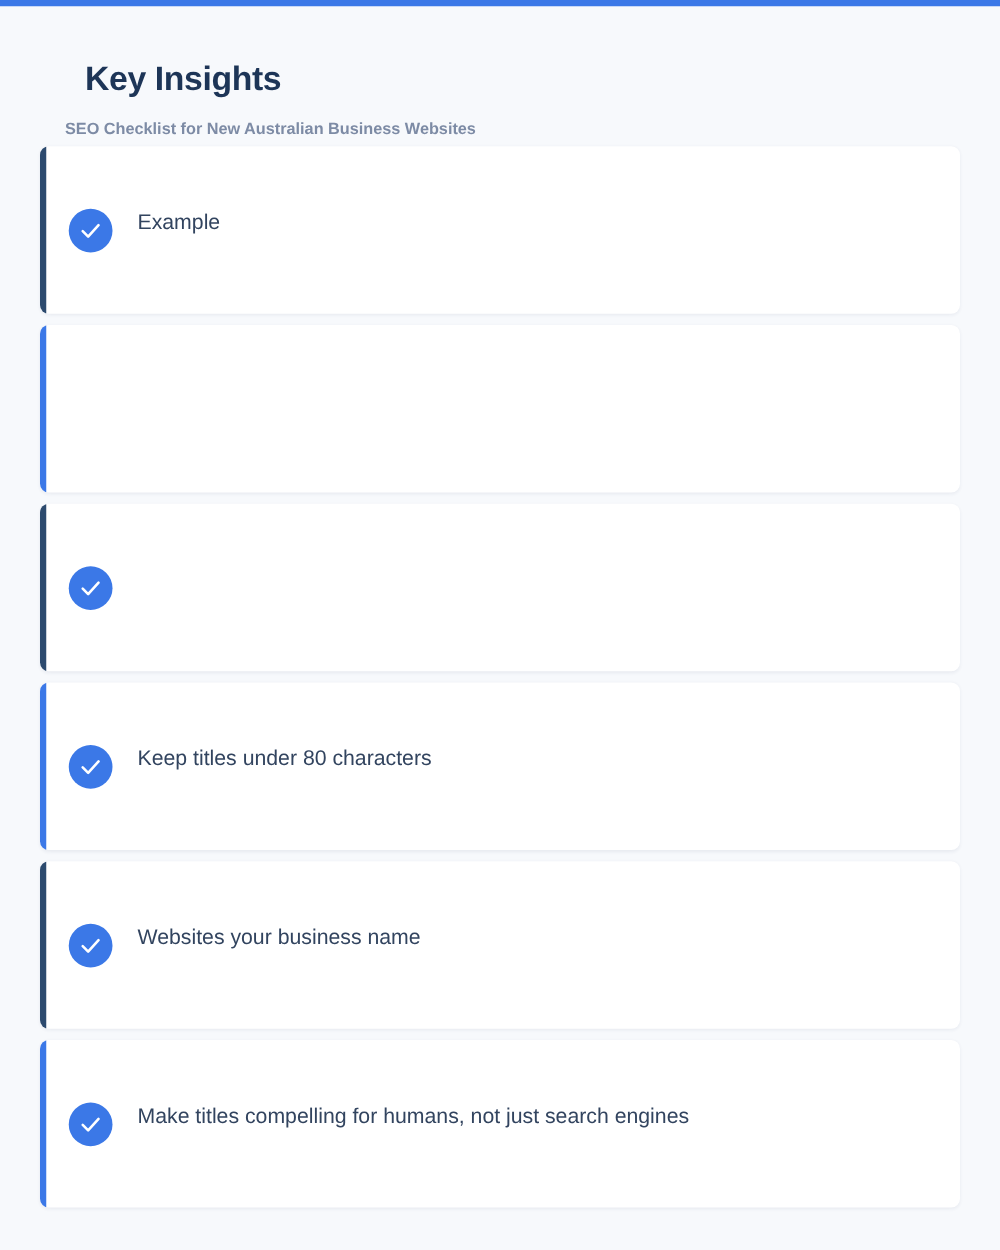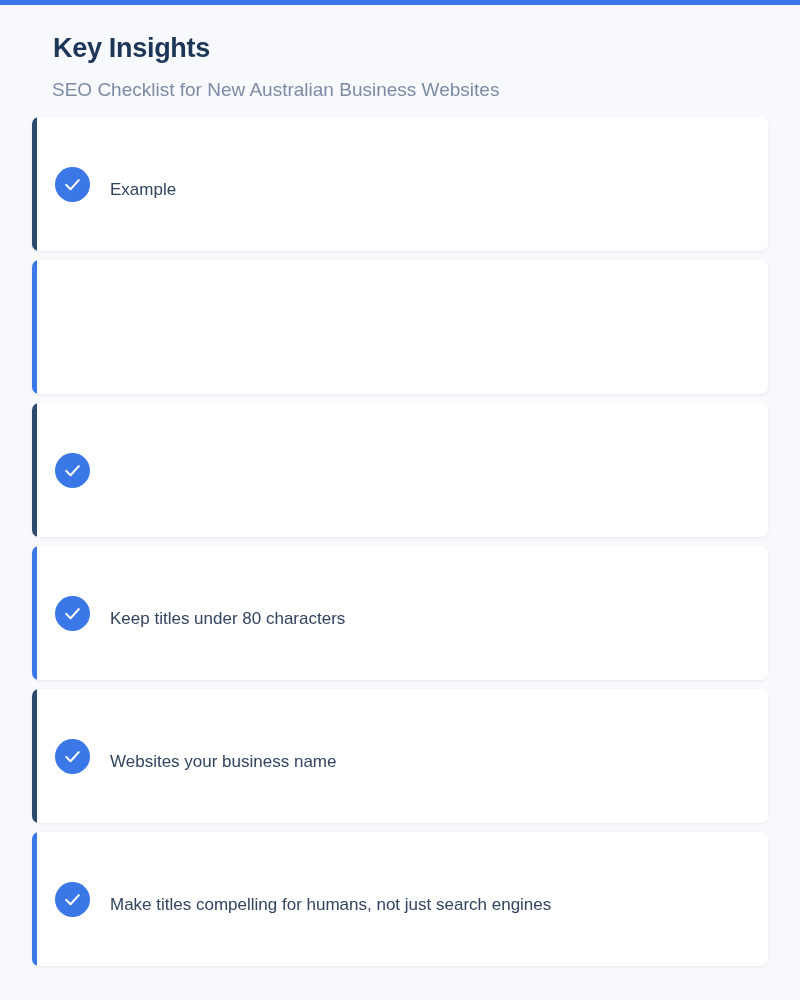--- a/index.html
+++ b/index.html
@@ -30,32 +30,32 @@
   }
   .header {
     position: absolute;
     top: 5px;
     left: 0;
     width: 800px;
     padding: 27px 0 0 52px;
     box-sizing: border-box;
   }
   .page-title {
-    margin: 1px;
+    margin: 16px;
     font-size: 27px;
     font-weight: bold;
     color: #1d3557;
     letter-spacing: -0.3px;
     line-height: 1.15;
   }
   .page-subtitle {
     margin: 15px 0 0 0;
-    font-size: 19px;
+    font-size: 13px;
     color: #7d8ba5;
-    font-weight: normal;
+    font-weight: bold;
     line-height: 1.2;
   }
   .card-list {
     position: absolute;
     top: 117px;
     left: 32px;
     width: 736px;
   }
   .card {
     position: relative;
@@ -75,21 +75,21 @@
     left: 0;
     top: 0;
     bottom: 0;
     width: 5px;
   }
   .card-accent.navy { background: #2c4a6e; }
   .card-accent.blue { background: #3b78e7; }
 
   .card-inner {
     display: flex;
-    align-items: flex-end;
+    align-items: flex-start;
     padding-left: 23px;
   }
   .check-circle {
     flex: 0 0 auto;
     width: 35px;
     height: 35px;
     border-radius: 50%;
     background: #3b78e7;
     display: flex;
     align-items: center;

